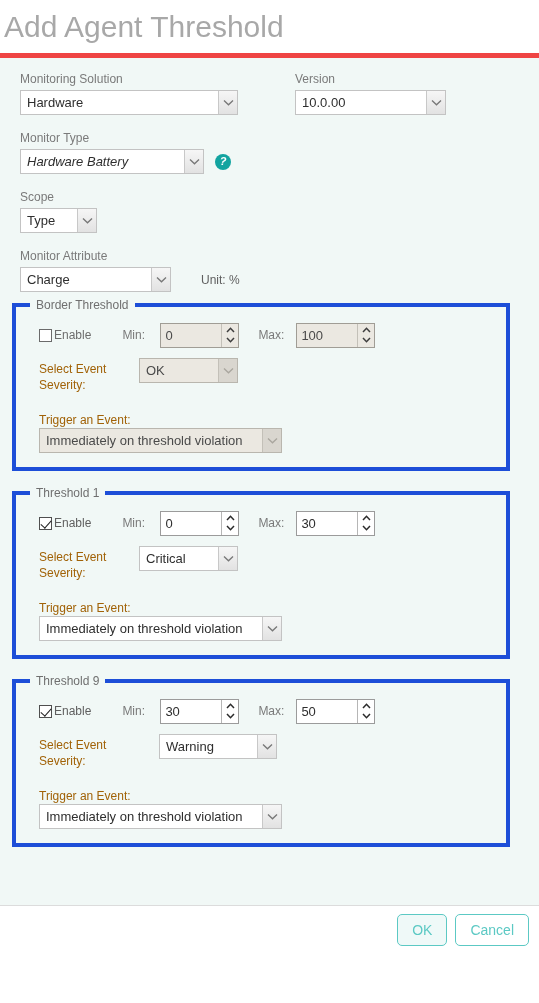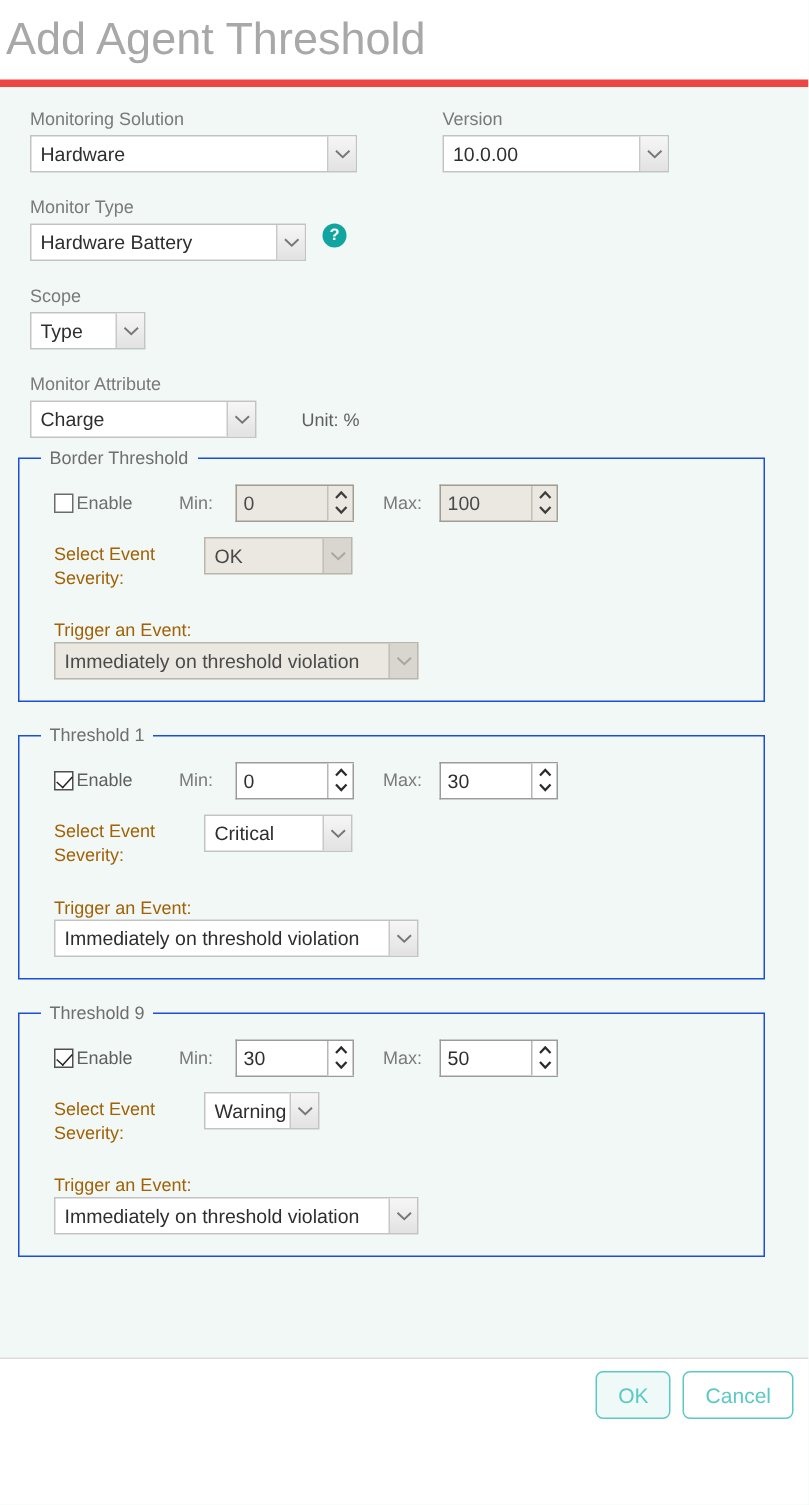--- a/index.html
+++ b/index.html
@@ -139,21 +139,21 @@
     border: solid #222;
     border-width: 0 1.6px 1.6px 0;
     transform: rotate(42deg);
   }
   .cbox.disabled { border-color: #6b6b6b; background:#ffffff; }
   .cb-label { font-size: 12px; color: #6d6d6d; margin-left: 2px; }
   .cb-label.on { color: #5f5f5f; }
 
   
   fieldset.group {
-    border: 1px solid #1d4ed8;
+    border: 4px solid #1d4ed8;
     margin: 0 29px 0 12px;
     padding: 0;
     position: relative;
   }
   fieldset.group > legend {
     margin-left: 14px;
     padding: 0 6px;
     font-size: 12px;
     color: #6f6f6f;
   }
@@ -244,21 +244,21 @@
               <path d="M1 1.5L5.5 5.8 10 1.5" fill="none" stroke="#777" stroke-width="1.3"></path>
             </svg>
         </span>
       </div>
     </div>
   </div>
 
   <div class="row" style="margin-top:16px;">
     <div>
       <span class="field-label">Monitor Type</span>
-      <div style="display:flex; align-items:flex-start;">
+      <div style="display:flex; align-items:center;font-style:italic;">
         <div class="select" style="width:184px;">
           <span class="value">Hardware Battery</span>
           <span class="arrow">
             <svg width="11" height="7" viewBox="0 0 11 7">
                 <path d="M1 1.5L5.5 5.8 10 1.5" fill="none" stroke="#777" stroke-width="1.3"></path>
               </svg>
           </span>
         </div>
         <span class="help-icon" style="margin-left:11px;">?</span>
       </div>
@@ -464,21 +464,21 @@
                 <span class="sb">
                   <svg width="9" height="6" viewBox="0 0 9 6">
                     <path d="M1 1L4.5 4.7 8 1" fill="none" stroke="#2b2b2b" stroke-width="1.5"></path>
                   </svg>
                 </span>
               </span>
             </span>
           </div>
           <div class="thr-row2">
             <span class="sub-label">Select Event Severity:</span>
-            <span class="select" style="width:77px;">
+            <span class="select" style="width:118px;margin-left:20px;">
               <span class="value">Warning</span>
               <span class="arrow">
                 <svg width="11" height="7" viewBox="0 0 11 7">
                   <path d="M1 1.5L5.5 5.8 10 1.5" fill="none" stroke="#777" stroke-width="1.3"></path>
                 </svg>
               </span>
             </span>
           </div>
           <div class="thr-row3">
             <span class="sub-label">Trigger an Event:</span>

